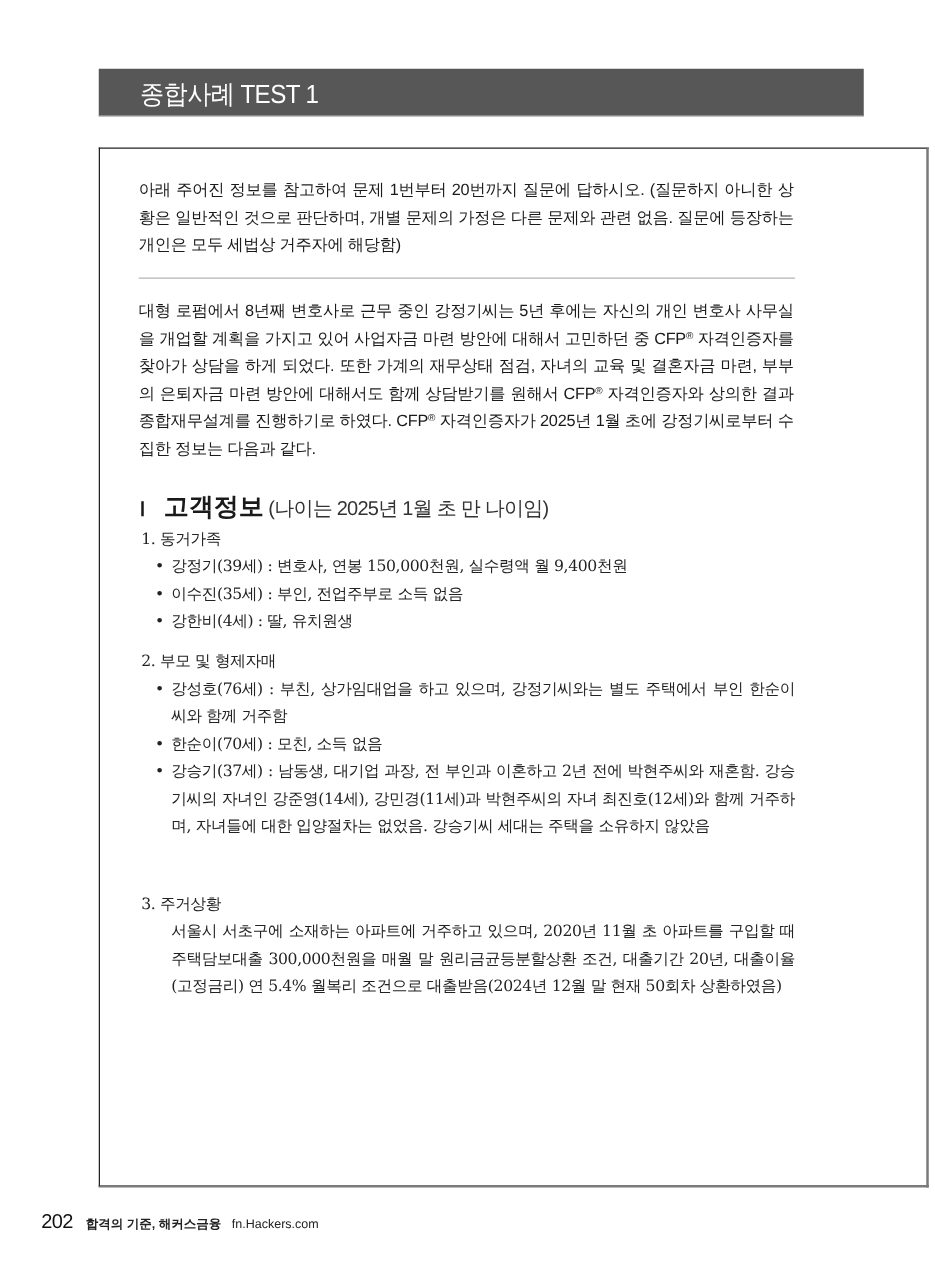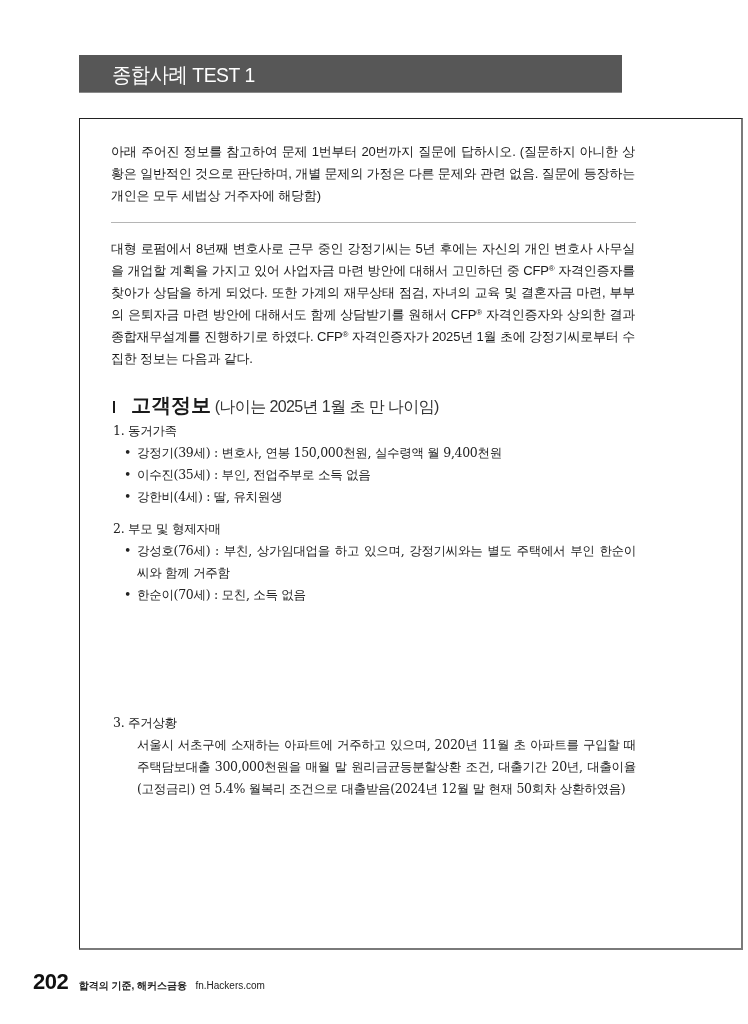--- a/index.html
+++ b/index.html
@@ -2,21 +2,21 @@
 <html><head>
   <meta charset="utf-8">
   <style>
     html, body { margin: 0; padding: 0; }
     body {
       width: 748px; height: 1024px; position: relative; background: #ffffff;
       font-family: "DejaVu Sans", "Liberation Sans", sans-serif; color: #1a1a1a;
       overflow: hidden;
     }
     .title-bar {
-      position: absolute; left: 79px; top: 55px; width: 543px; height: 37px;
+      position: absolute; left: 79px; top: 55px; width: 612px; height: 37px;
       background: #575757; border-bottom: 1px solid #8a8a8a;
     }
     .title-text {
       position: absolute; left: 33px; top: 6px; color: #ffffff;
       font-family: "Liberation Sans", sans-serif; font-size: 21px; letter-spacing: -0.5px;
       transform: scaleX(0.92); transform-origin: left center; white-space: nowrap;
     }
     .content-box {
       position: absolute; left: 79px; top: 118px; width: 664px; height: 832px;
       border-left: 1px solid #222; border-top: 1px solid #222;
@@ -42,21 +42,21 @@
     .serif { font-family: "DejaVu Serif", "Liberation Serif", serif; font-size: 12.5px; line-height: 22px; letter-spacing: -0.3px; color: #222; }
     .item-head { position: absolute; left: 33px; white-space: nowrap; }
     .bullets { position: absolute; left: 44px; width: 512px; margin: 0; padding: 0; list-style: none; }
     .bullets li { position: relative; padding-left: 13px; text-align: justify; }
     .bullets li::before { content: "•"; position: absolute; left: 0; top: 0; }
     .resid { position: absolute; left: 57px; width: 499px; text-align: justify; margin: 0; }
     .footer {
       position: absolute; left: 33px; top: 969px; white-space: nowrap;
       font-family: "Liberation Sans", sans-serif;
     }
-    .page-num { font-size: 22px; font-weight: bold; color: #111; margin-right: 6px; letter-spacing: -0.5px; }
+    .page-num { font-size: 16px; font-weight: normal; color: #111; margin-right: 6px; letter-spacing: -0.5px; }
     .footer-text { font-size: 10px; font-weight: bold; color: #222; }
     .footer-url { font-size: 10px; color: #222; margin-left: 4px; }
   </style>
 </head>
 <body>
 
 <div class="title-bar">
   <span class="title-text">종합사례  TEST 1</span>
 </div>
 
@@ -74,20 +74,21 @@
   <ul class="bullets serif" style="top:323px;">
     <li>강정기(39세) : 변호사, 연봉 150,000천원, 실수령액 월 9,400천원</li>
     <li>이수진(35세) : 부인, 전업주부로 소득 없음</li>
     <li>강한비(4세) : 딸, 유치원생</li>
   </ul>
 
   <div class="item-head serif" style="top:399px;">2. 부모 및 형제자매</div>
   <ul class="bullets serif" style="top:421px;">
     <li>강성호(76세) : 부친, 상가임대업을 하고 있으며, 강정기씨와는 별도 주택에서 부인 한순이씨와 함께 거주함</li>
     <li>한순이(70세) : 모친, 소득 없음</li>
+    <li>강승기(37세) : 남동생, 대기업 과장, 전 부인과 이혼하고 2년 전에 박현주씨와 재혼함. 강승기씨의 자녀인 강준영(14세), 강민경(11세)과 박현주씨의 자녀 최진호(12세)와 함께 거주하며, 자녀들에 대한 입양절차는 없었음. 강승기씨 세대는 주택을 소유하지 않았음</li>
   </ul>
 
   <div class="item-head serif" style="top:593px;text-align:right;">3. 주거상황</div>
   <p class="resid serif" style="top:615px;">서울시 서초구에 소재하는 아파트에 거주하고 있으며, 2020년 11월 초 아파트를 구입할 때 주택담보대출 300,000천원을 매월 말 원리금균등분할상환 조건, 대출기간 20년, 대출이율(고정금리) 연 5.4% 월복리 조건으로 대출받음(2024년 12월 말 현재 50회차 상환하였음)</p>
 </div>
 
 <div class="footer">
   <span class="page-num">202</span>
   <span class="footer-text">합격의 기준, 해커스금융</span>
   <span class="footer-url">fn.Hackers.com</span>

